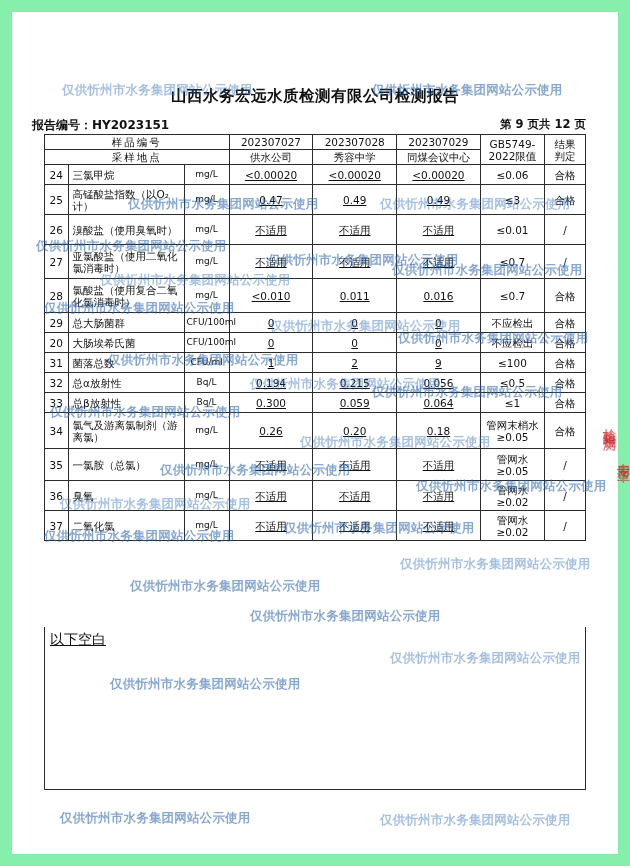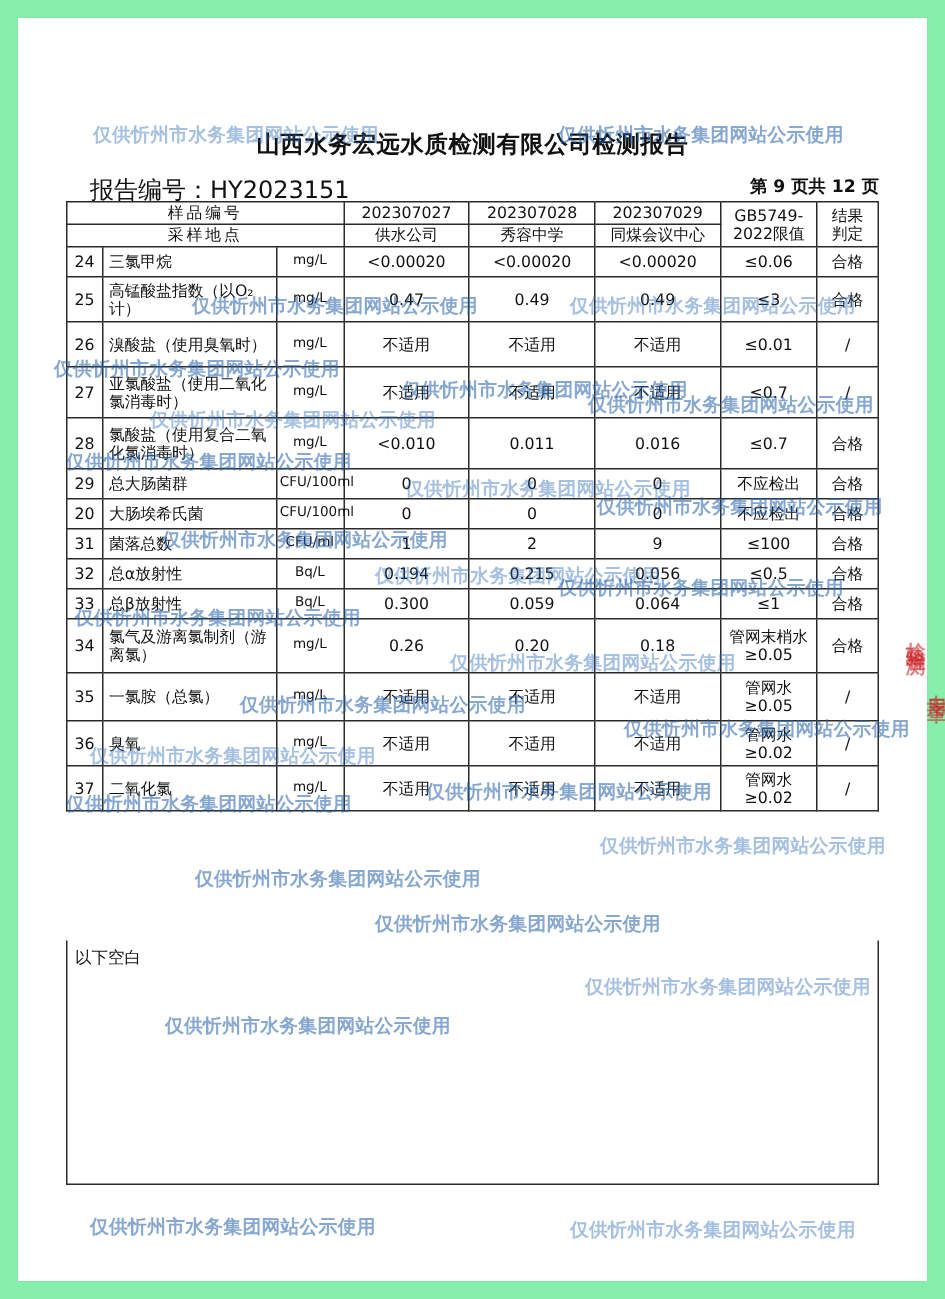--- a/index.html
+++ b/index.html
@@ -35,23 +35,23 @@
     text-align: center;
     font-size: 15.5px;
     font-weight: bold;
     letter-spacing: 0.5px;
     font-family: "DejaVu Sans", "Liberation Sans", sans-serif;
     color: #111;
   }
   .report-no {
     position: absolute;
     top: 117px;
-    left: 60px;
-    font-size: 16px;
-    font-weight: normal;
+    left: 32px;
+    font-size: 12px;
+    font-weight: bold;
     color: #111;
   }
   .page-no {
     position: absolute;
     top: 117px;
     right: 44px;
     font-size: 11.5px;
     font-weight: bold;
     color: #111;
     text-align: center;
@@ -81,30 +81,31 @@
   .c-name   { width: 108px; text-align: left !important; padding-left: 4px !important; }
   .c-unit   { width: 42px; font-size: 9px; }
   .c-val    { width: 78px; }
   .c-limit  { width: 60px; }
   .c-judge  { width: 38px; }
 
   .hdr-sample { font-weight: bold; letter-spacing: 2px; }
   .hdr-site   { font-weight: bold; letter-spacing: 2px; }
   .hdr-limit  { font-weight: bold; line-height: 1.3; margin-left: 42px; }
   .hdr-judge  { font-weight: bold; line-height: 1.3; }
-  .num        { font-family: "DejaVu Sans", "Liberation Sans", sans-serif; }
+  .num        { font-family: "DejaVu Sans", "Liberation Sans", sans-serif; text-decoration: underline; }
   .name-2l    { line-height: 1.25; }
   .limit-2l   { line-height: 1.3; }
 
   .blank-note {
     position: absolute;
     top: 631px;
     left: 50px;
-    font-size: 11px;
-    color: #111;
+    font-size: 14px;
+    color: #111;
+    text-decoration: underline;
   }
   .blank-box {
     position: absolute;
     top: 627px;
     left: 44px;
     width: 540px;
     height: 162px;
     border: 1px solid #2b2b2b;
     border-top: none;
   }

